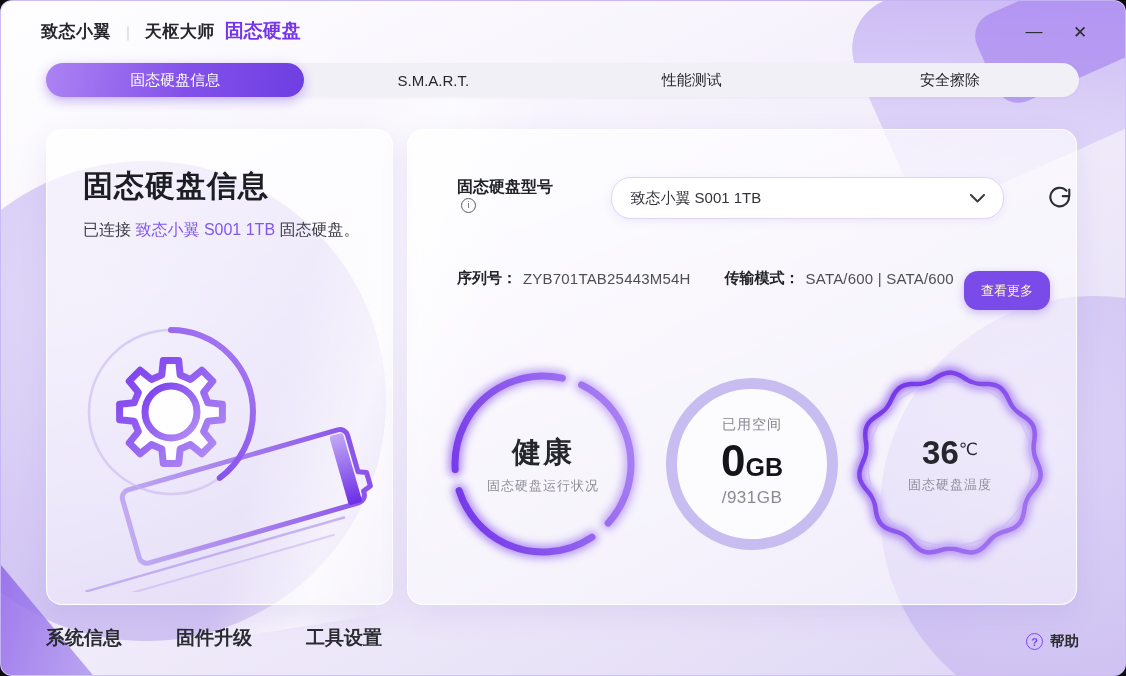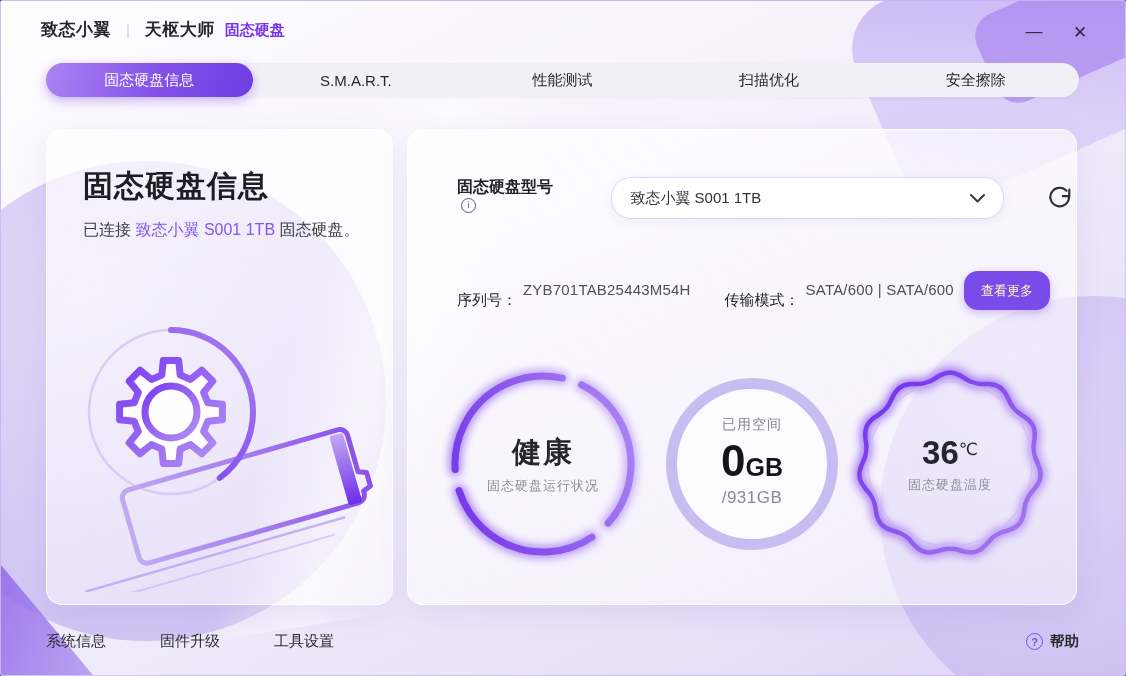--- a/index.html
+++ b/index.html
@@ -1,17 +1,17 @@
 <!DOCTYPE html>
 <html><head>
 <meta charset="utf-8">
 <style>
   html,body{margin:0;padding:0;background:#0d0d10;width:1126px;height:676px;
     font-family:"Liberation Sans","DejaVu Sans",sans-serif;-webkit-font-smoothing:antialiased;}
-  .window{position:absolute;inset:0;border-radius:2px;overflow:hidden;
+  .window{position:absolute;inset:0;border-radius:12px;overflow:hidden;
     border:1px solid rgba(175,150,240,.55);box-sizing:border-box;
     background:linear-gradient(152deg,#fefeff 0%,#f8f5fd 30%,#f0ebfa 55%,#e9e3f8 75%,#ddd5f5 100%);}
   
   .deco{position:absolute;z-index:0;pointer-events:none;}
   .deco-circle-left{left:-95px;top:160px;width:480px;height:480px;border-radius:50%;
     background:radial-gradient(circle at 38% 30%,#d8cdf6 0%,#c7b7f0 70%);opacity:.75;}
   .deco-circle-right{right:-185px;top:295px;width:430px;height:430px;border-radius:50%;
     background:radial-gradient(circle at 40% 35%,#d9cef6 0%,#c9baf1 75%);opacity:.8;}
   .deco-corner-swoosh{top:-55px;right:-70px;width:330px;height:215px;transform:rotate(-24deg);
     border-radius:52px;background:linear-gradient(205deg,#b294f1 0%,#d4c7f6 65%,#e4dcf9 100%);opacity:.8;}
@@ -19,21 +19,21 @@
     border-radius:24px;background:#9d77ee;opacity:.55;}
   .deco-wedge-bl{left:0;bottom:0;width:270px;height:125px;
     clip-path:polygon(0 12%,34% 100%,0 100%);
     background:linear-gradient(105deg,#8f66e9 0%,#b49cf0 45%,#d0c3f5 100%);opacity:.85;}
   .deco-streak{left:-120px;top:90px;width:1000px;height:520px;transform:rotate(-9deg);
     background:linear-gradient(115deg,rgba(255,255,255,0) 42%,rgba(255,255,255,.55) 50%,rgba(255,255,255,0) 58%);}
   
   .titlebar{position:absolute;top:17px;left:40px;z-index:3;display:flex;align-items:baseline;gap:10px;}
   .brand,.product{font-size:17px;font-weight:700;color:#26272b;letter-spacing:.5px;}
   .tb-divider{font-size:14px;color:#c3c3cd;}
-  .tb-badge{font-size:15px;font-weight:700;color:#7634ee;margin-left:0px;}
+  .tb-badge{font-size:19px;font-weight:700;color:#7634ee;margin-left:0px;}
   .win-controls{position:absolute;top:20px;right:34px;z-index:3;display:flex;gap:24px;}
   .win-btn{width:22px;height:22px;display:flex;align-items:center;justify-content:center;
     font-size:17px;color:#2b2c30;cursor:pointer;}
   
   .tabbar{position:absolute;left:45px;right:46px;top:62px;height:34px;z-index:2;
     background:#f2f0f7;border-radius:17px;display:flex;box-shadow:0 1px 3px rgba(120,100,200,.07);}
   .tab{flex:1;display:flex;align-items:center;justify-content:center;font-size:15px;
     color:#26272c;border-radius:17px;cursor:pointer;white-space:nowrap;}
   .tab.active{background:linear-gradient(100deg,#ac83f3 0%,#8250e9 55%,#6f3ee2 100%);
     color:#fff;box-shadow:0 4px 12px rgba(122,66,230,.38);}
@@ -51,21 +51,21 @@
   .model-row{position:absolute;left:49px;top:48px;height:40px;display:flex;align-items:center;gap:25px;}
   .model-label{font-size:16px;font-weight:700;color:#232429;}
   .info-sup{display:inline-block;width:13px;height:13px;border:1px solid #5a5b62;border-radius:50%;
     font-size:9px;line-height:12px;text-align:center;color:#5a5b62;vertical-align:8px;margin-left:4px;font-weight:400;}
   .dropdown{margin-left:18px;width:366px;height:40px;background:#ffffff;border:1px solid #ded5f5;
     border-radius:20px;display:flex;align-items:center;padding:0 18px;cursor:pointer;
     box-shadow:0 3px 10px rgba(130,100,220,.10);box-sizing:content-box;}
   .dd-value{font-size:15px;color:#323338;flex:1;}
   .refresh-btn{margin-left:16px;width:32px;height:32px;display:flex;align-items:center;justify-content:center;cursor:pointer;}
   .serial-row{position:absolute;left:49px;top:139px;display:flex;align-items:center;font-size:15px;white-space:nowrap;}
-  .kv-label{font-weight:400;color:#232429;margin-top:22px;}
+  .kv-label{font-weight:700;color:#232429;}
   .kv-value{color:#4e4f57;margin-left:6px;letter-spacing:.2px;}
   .kv-gap{width:34px;}
   .more-btn{position:absolute;right:26px;top:141px;height:39px;padding:0 17px;border:none;border-radius:14px;
     background:#7a4be8;color:#fef9c3;font-size:13px;display:flex;align-items:center;cursor:pointer;
     font-family:inherit;box-shadow:0 3px 8px rgba(122,75,232,.35);}
   
   .gauge{position:absolute;top:242px;width:184px;height:184px;}
   .gauge .ring-svg{position:absolute;inset:-14px;width:212px;height:212px;}
   .g1{left:43px;} .g2{left:252px;} .g3{left:450px;}
   .gauge-inner{position:absolute;inset:0;display:flex;flex-direction:column;align-items:center;justify-content:center;text-align:center;}
@@ -74,21 +74,21 @@
   .g-caption{font-size:13px;color:#8f8f99;margin-top:4px;letter-spacing:1px;}
   .g2 .g-caption-top{font-size:14px;color:#85858e;letter-spacing:1px;margin-top:-4px;}
   .g2 .g-value-row{margin-top:2px;color:#141519;}
   .g2 .g-zero{font-size:44px;font-weight:700;}
   .g2 .g-unit{font-size:25px;font-weight:700;}
   .g2 .g-total{font-size:17px;color:#8a8a93;margin-top:2px;letter-spacing:.5px;}
   .g3 .g-temp{font-size:33px;font-weight:700;color:#26272c;}
   .g3 .g-deg{font-size:17px;font-weight:400;vertical-align:9px;}
   
   .footer-links{position:absolute;left:45px;bottom:24px;z-index:2;display:flex;gap:54px;}
-  .footer-link{font-size:15px;font-weight:400;color:#2a2b31;cursor:pointer;}
+  .footer-link{font-size:19px;font-weight:700;color:#2a2b31;cursor:pointer;}
   .help{position:absolute;right:46px;bottom:24px;z-index:2;display:flex;align-items:center;gap:7px;cursor:pointer;}
   .help-circle{width:17px;height:17px;border:1.6px solid #7a4be8;border-radius:50%;color:#7a4be8;
     font-size:11px;font-weight:700;display:flex;align-items:center;justify-content:center;box-sizing:border-box;}
   .help-label{font-size:14.5px;font-weight:700;color:#2a2b31;}
 </style>
 </head>
 <body>
 
 <div class="window">
 
@@ -107,21 +107,20 @@
   </div>
   <div class="win-controls">
     <span class="win-btn">—</span>
     <span class="win-btn">✕</span>
   </div>
 
   <div class="tabbar">
     <div class="tab active">固态硬盘信息</div>
     <div class="tab">S.M.A.R.T.</div>
     <div class="tab">性能测试</div>
-    <div class="tab">扫描优化</div>
     <div class="tab">安全擦除</div>
   </div>
 
   <div class="card card-left">
     <div class="lp-title">固态硬盘信息</div>
     <div class="lp-sub"><span>已连接 </span><span class="device">致态小翼 S001 1TB</span><span> 固态硬盘。</span></div>
     <svg class="lp-illu" viewBox="0 0 330 280">
       <defs>
         <linearGradient id="gradArc" x1="0" y1="0" x2="1" y2="1">
           <stop offset="0" stop-color="#6d2de8"></stop>

